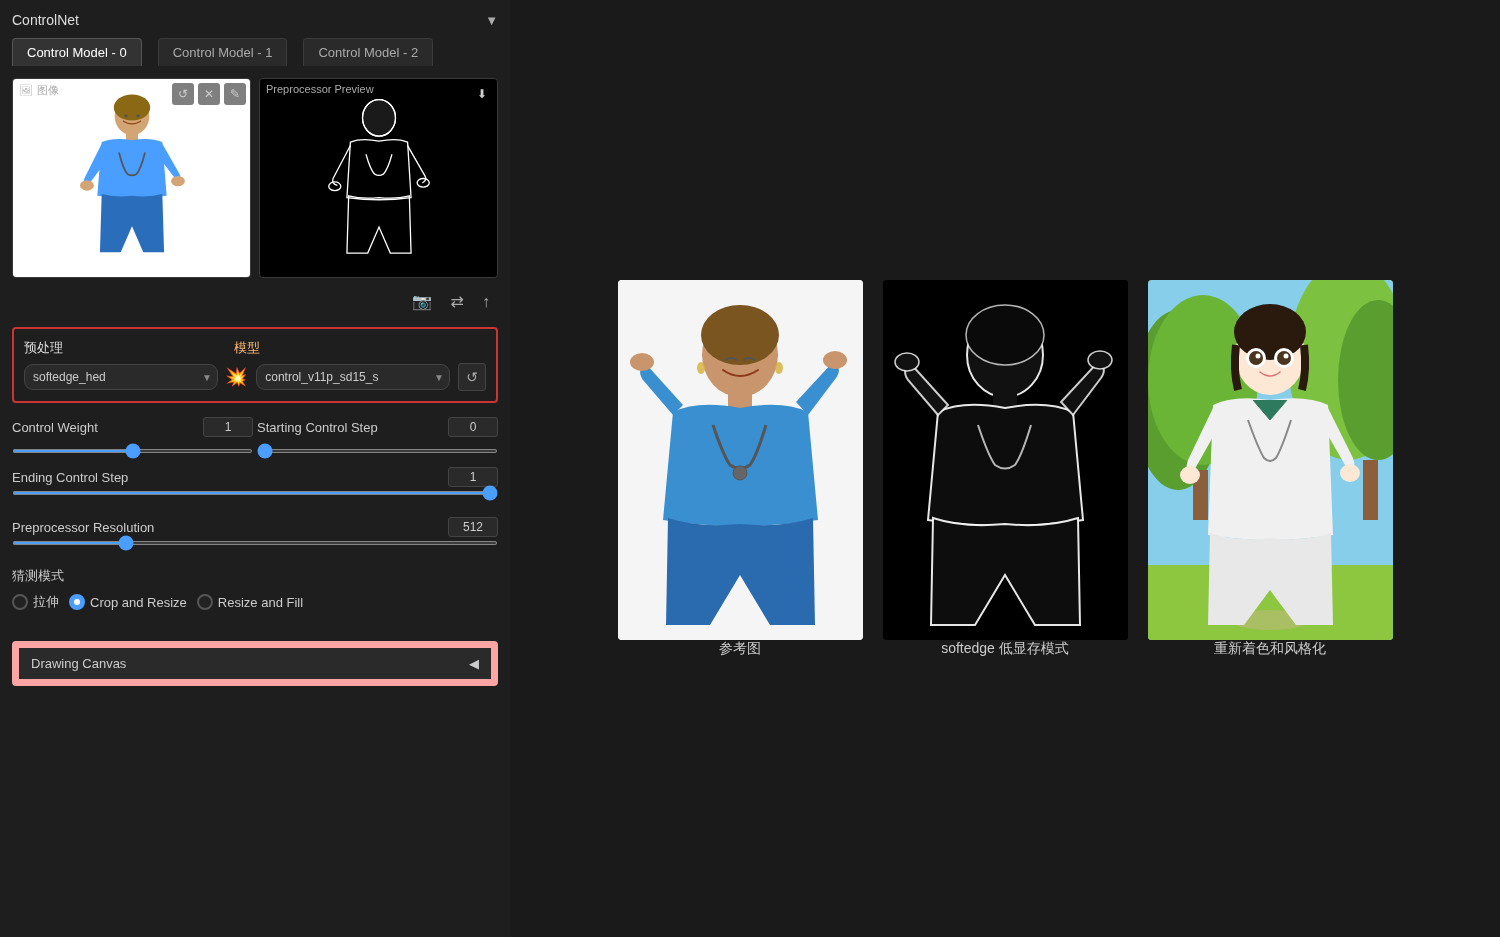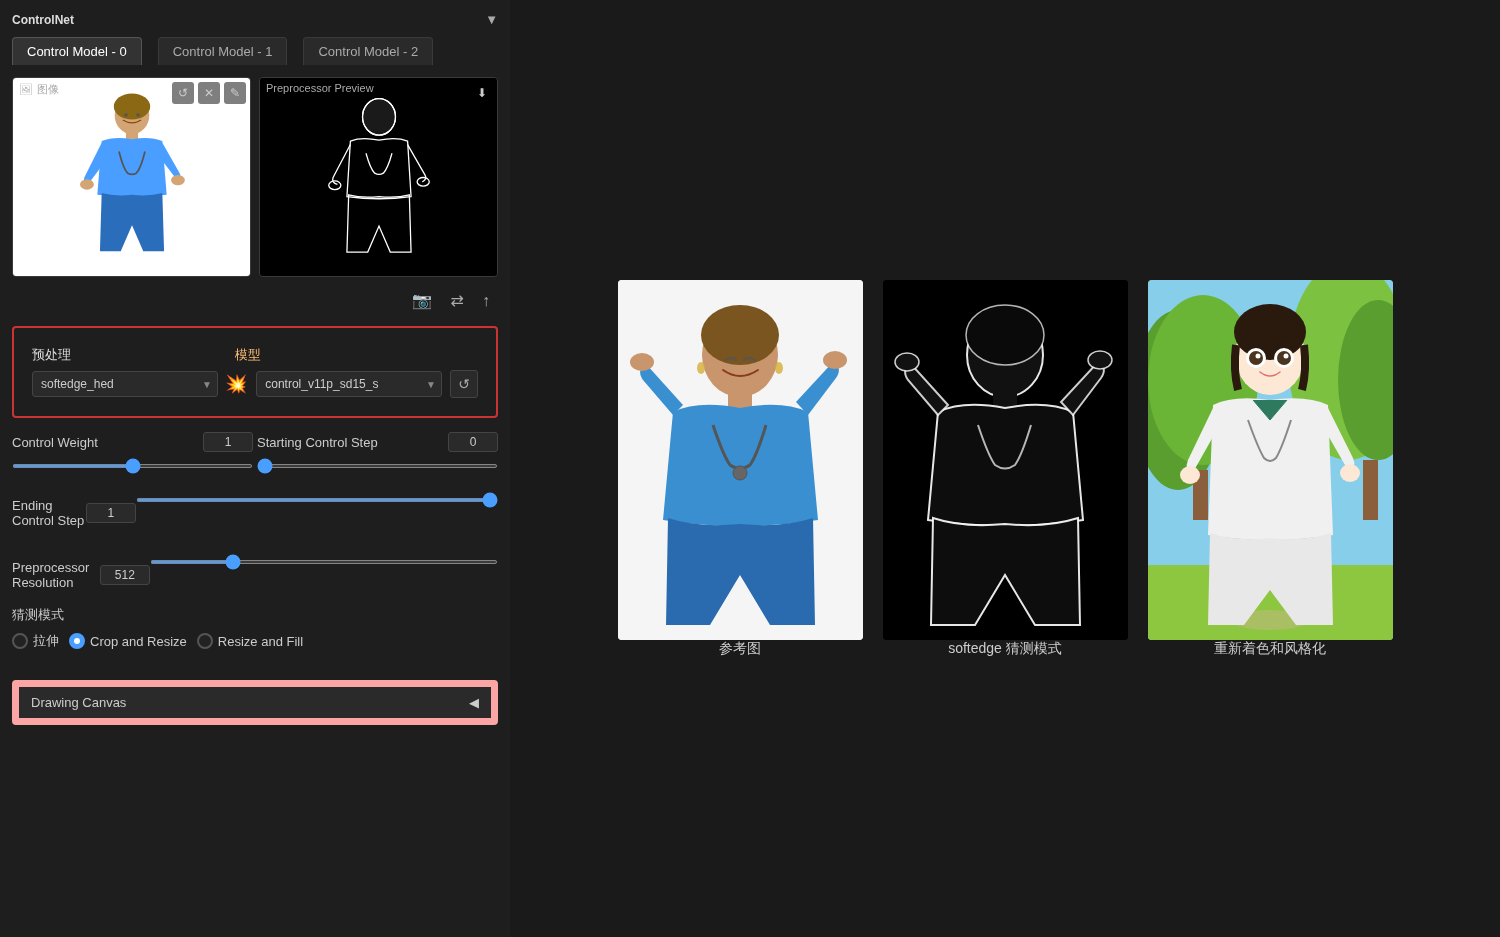--- a/index.html
+++ b/index.html
@@ -29,22 +29,22 @@
       overflow-y: auto;
     }
     .panel-header {
       display: flex;
       justify-content: space-between;
       align-items: center;
       margin-bottom: 10px;
     }
     .panel-title {
       color: #ddd;
-      font-size: 12px;
-      font-weight: bold;
+      font-size: 14px;
+      font-weight: normal;
     }
     .panel-arrow {
       color: #aaa;
       cursor: pointer;
     }
     
     .tabs {
       display: flex;
       gap: 16px;
       margin-bottom: 12px;
@@ -162,21 +162,21 @@
     }
     .checkbox-item input[type="checkbox"] {
       width: 14px;
       height: 14px;
       accent-color: #4a9eff;
     }
     
     .preproc-model-box {
       border: 2px solid #cc3333;
       border-radius: 4px;
-      padding: 18px;
+      padding: 10px;
       margin-bottom: 14px;
     }
     .preproc-model-labels {
       display: flex;
       gap: 0;
       margin-bottom: 6px;
     }
     .preproc-label {
       flex: 1;
       color: #ddd;
@@ -195,21 +195,21 @@
     .select-wrapper {
       flex: 1;
       position: relative;
     }
     .styled-select {
       width: 100%;
       background: #2a2a2a;
       border: 1px solid #444;
       color: #ccc;
       padding: 5px 8px;
-      border-radius: 3px;
+      border-radius: 9px;
       font-size: 12px;
       appearance: none;
       cursor: pointer;
     }
     .select-arrow {
       position: absolute;
       right: 6px;
       top: 50%;
       transform: translateY(-50%);
       color: #888;
@@ -241,23 +241,22 @@
       border: 1px solid #444;
       color: #ccc;
       padding: 2px 6px;
       border-radius: 3px;
       font-size: 12px;
       min-width: 50px;
       text-align: center;
     }
     .slider-container {
       display: flex;
-      flex-direction: row;
+      flex-direction: column;
       margin-bottom: 12px;
-      margin-top: 16px;
     }
     .slider-top-row {
       display: flex;
       align-items: center;
       justify-content: space-between;
       margin-bottom: 4px;
     }
     .range-input {
       width: 100%;
       height: 4px;
@@ -646,21 +645,21 @@
             <ellipse cx="24" cy="82" rx="12" ry="9" fill="none" stroke="white" stroke-width="1.5" opacity="0.8"></ellipse>
             <ellipse cx="217" cy="80" rx="12" ry="9" fill="#111"></ellipse>
             <ellipse cx="217" cy="80" rx="12" ry="9" fill="none" stroke="white" stroke-width="1.5" opacity="0.8"></ellipse>
 
             <path d="M95 145 Q105 175 112 185 Q122 192 132 185 Q139 175 148 145" stroke="white" stroke-width="2" fill="none" opacity="0.7"></path>
 
             <path d="M50 238 Q80 248 122 244 Q164 248 195 238 L197 345 L152 345 L122 295 L92 345 L48 345 Z" fill="#0d0d0d"></path>
             <path d="M50 238 Q80 248 122 244 Q164 248 195 238 L197 345 L152 345 L122 295 L92 345 L48 345 Z" fill="none" stroke="white" stroke-width="2" opacity="0.9"></path>
           </svg>
         </div>
-        <span class="gallery-label">softedge 猜测模式</span>
+        <span class="gallery-label">softedge 低显存模式</span>
       </div>
 
       <div class="gallery-item">
         <div class="gallery-image anime-nurse">
           <svg viewBox="0 0 245 360" class="full-svg">
 
             <rect width="245" height="360" fill="#87ceeb"></rect>
 
             <ellipse cx="30" cy="120" rx="45" ry="90" fill="#5a9e2f"></ellipse>
             <ellipse cx="55" cy="100" rx="55" ry="85" fill="#6ab535"></ellipse>

